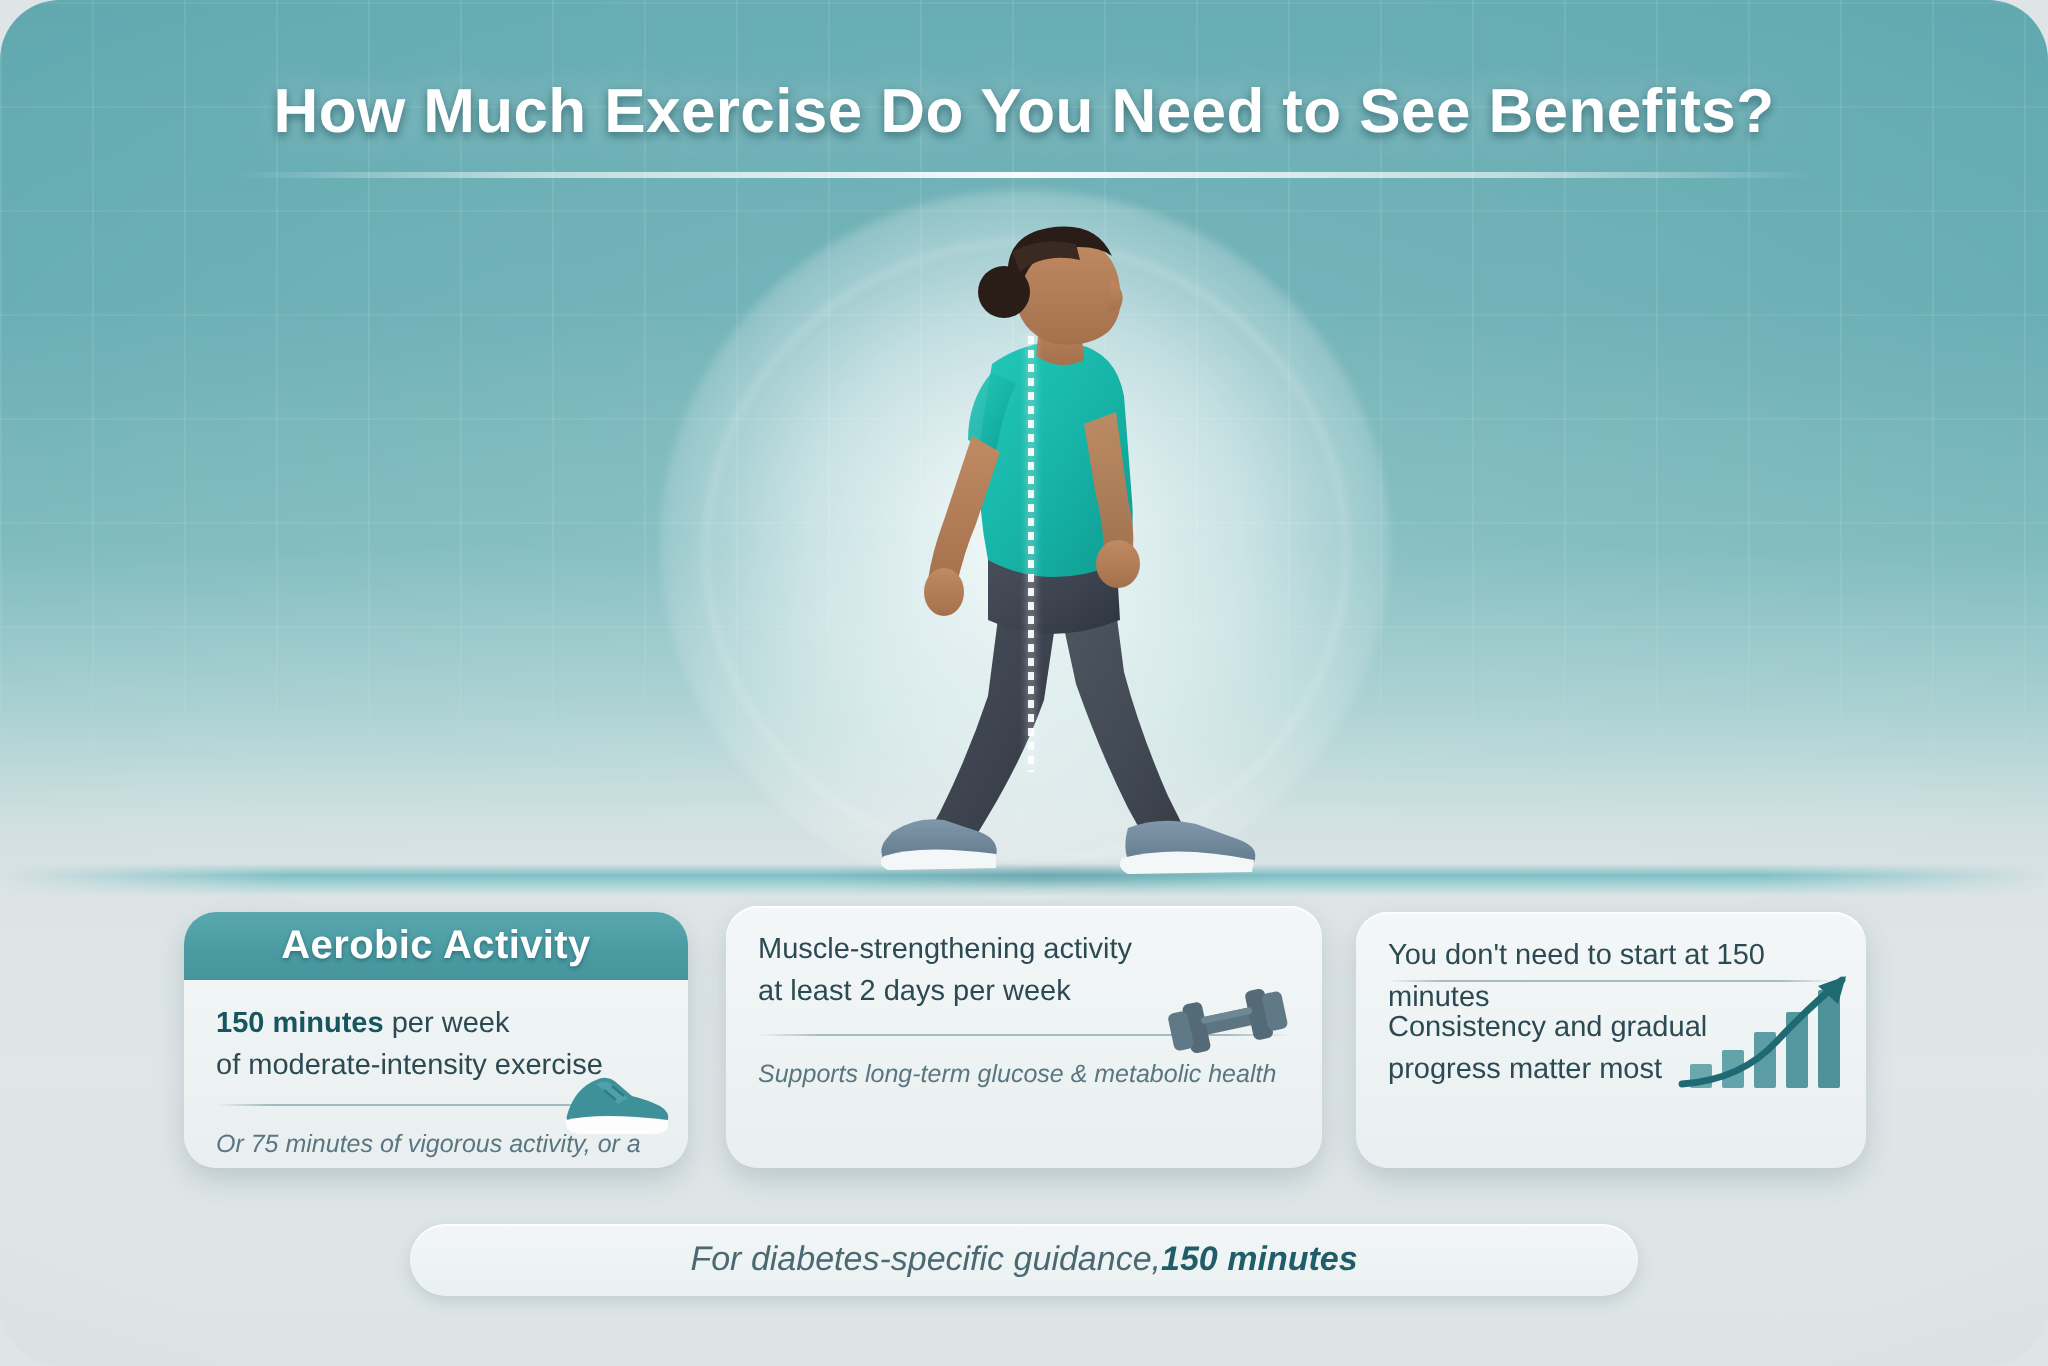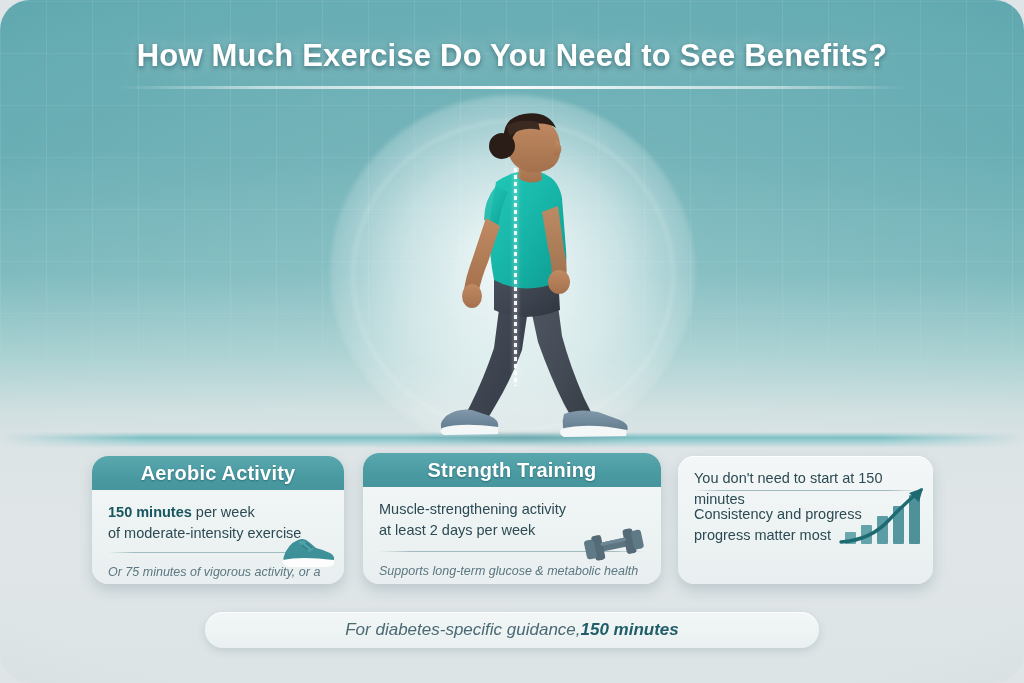--- a/index.html
+++ b/index.html
@@ -240,21 +240,20 @@
       <svg class="card-icon" id="icon-shoe" viewBox="0 0 60 44">
         <path d="M6 30 Q10 18 20 14 Q26 11 31 16 L38 22 Q46 24 52 27 Q57 30 56 34 L55 37 L8 37 Q4 35 6 30 Z" fill="#3e9099"></path>
         <path d="M20 16 Q25 13 29 17 L36 23 L31 26 Z" fill="#4ea1a8"></path>
         <path d="M5 34 Q22 30 56 34 L56 38 Q54 41 48 41 L12 41 Q4 40 5 34 Z" fill="#fdfdfd"></path>
         <path d="M24 19 L30 24 M28 17 L34 22" stroke="#2e7b84" stroke-width="1.2" fill="none"></path>
       </svg>
     </div>
   </div>
 
   <div class="card" id="card-strength">
-    <div class="card-header">Strength Training</div>
     <div class="card-body">
       <div class="line-main">
         <span>Muscle-strengthening activity</span><br>
         <span>at least 2 days per week</span>
       </div>
       <div class="divider"></div>
       <div class="footnote">Supports long-term glucose &amp; metabolic health</div>
 
       <svg class="card-icon" id="icon-dumbbell" viewBox="0 0 78 48">
         <g transform="rotate(-12 39 24)">
@@ -267,21 +266,21 @@
         </g>
       </svg>
     </div>
   </div>
 
   <div class="card" id="card-start">
     <div class="card-body">
       <div class="line-main">You don't need to start at 150 minutes</div>
       <div class="divider"></div>
       <div class="block-two">
-        <span>Consistency and progress</span><br>
+        <span>Consistency and gradual</span><br>
         <span>progress matter most</span>
       </div>
 
       <svg class="card-icon" id="icon-growth" viewBox="0 0 100 66">
         <rect x="14" y="50" width="11" height="12" rx="1" fill="#6aa8ae"></rect>
         <rect x="30" y="43" width="11" height="19" rx="1" fill="#63a3aa"></rect>
         <rect x="46" y="34" width="11" height="28" rx="1" fill="#5c9da5"></rect>
         <rect x="62" y="24" width="11" height="38" rx="1" fill="#55979f"></rect>
         <rect x="78" y="13" width="11" height="49" rx="1" fill="#4e9199"></rect>
         <path d="M10 60 Q40 58 58 38 Q74 21 90 8" stroke="#1e6a72" stroke-width="3.4" fill="none" stroke-linecap="round"></path>

